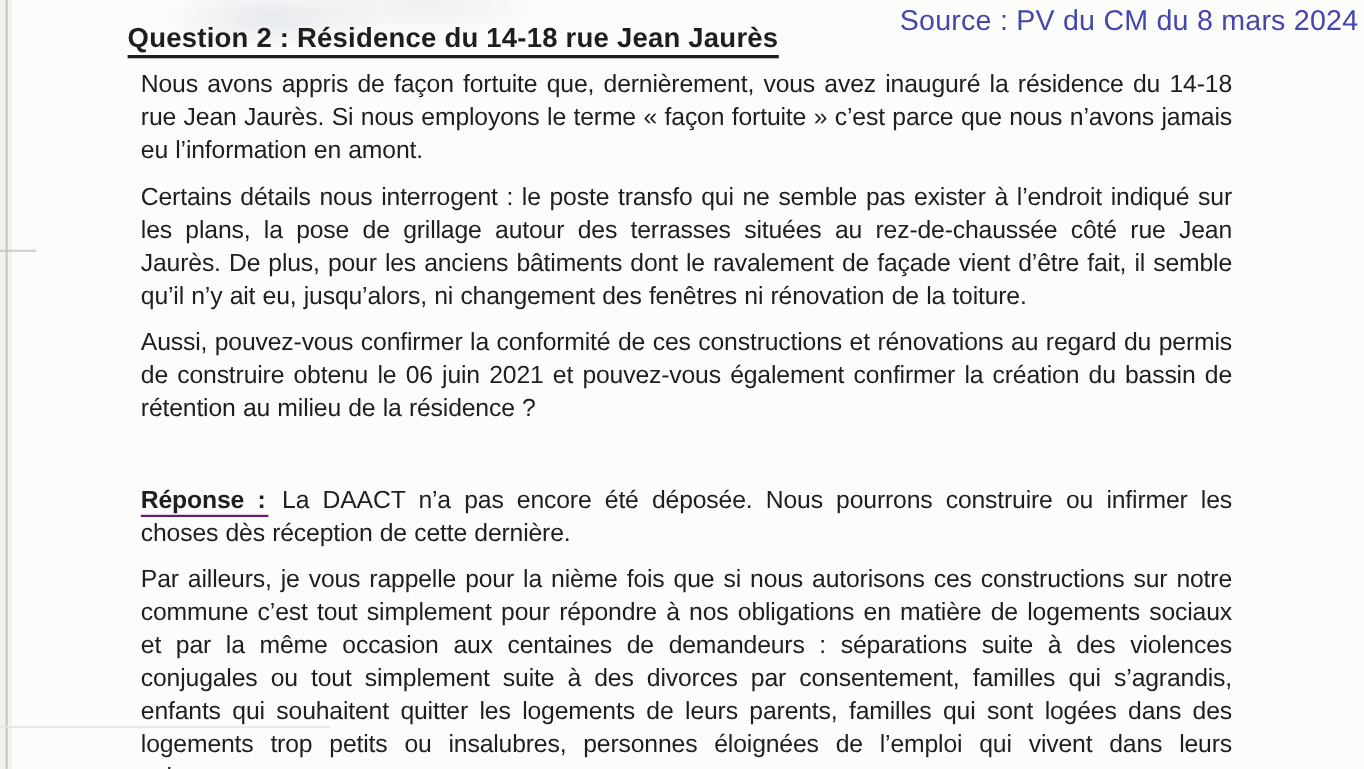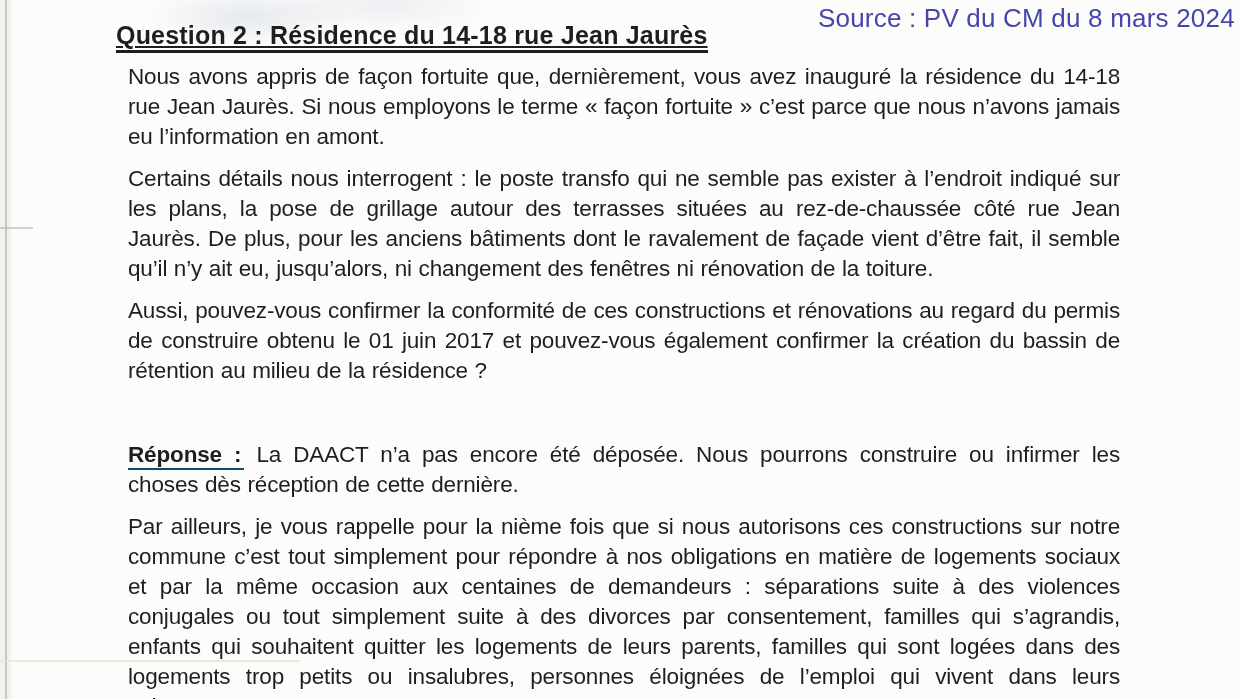--- a/index.html
+++ b/index.html
@@ -56,38 +56,37 @@
   
   .content {
     position: absolute; left: 116px; top: 20px;
     width: 1016px;
   }
   .heading {
     margin: 0 0 6px 0;
     font-size: 25px; line-height: 30px;
     font-weight: bold;
     letter-spacing: .2px;
-    text-decoration: underline;
   }
   .heading .underlined {
     border-bottom: 3px solid #1e1e1e;
     padding-bottom: 1px;
   }
   .content p {
     margin: 12px;
     font-size: 22.5px;
     line-height: 30px;
     text-align: justify;
     letter-spacing: -0.15px;
     word-spacing: .5px;
   }
   .blank-line { height: 30px; }
   .response-label {
     font-weight: bold;
-    border-bottom: 2px solid #0c4a6e;
+    border-bottom: 2px solid #701a75;
     padding-right: 3px;
     padding-bottom: 1px;
   }
 </style>
 </head>
 <body>
 
 <div>
 
   <div class="scan-edge-strip"></div>
@@ -99,21 +98,21 @@
   <div class="source-note">Source : PV du CM du 8 mars 2024</div>
 
   <div class="content">
 
     <h1 class="heading"><span class="underlined">Question 2 : Résidence du 14-18 rue Jean Jaurès</span></h1>
 
     <p>Nous avons appris de façon fortuite que, dernièrement, vous avez inauguré la résidence du 14-18 rue Jean Jaurès. Si nous employons le terme « façon fortuite » c’est parce que nous n’avons jamais eu l’information en amont.</p>
 
     <p>Certains détails nous interrogent : le poste transfo qui ne semble pas exister à l’endroit indiqué sur les plans, la pose de grillage autour des terrasses situées au rez-de-chaussée côté rue Jean Jaurès. De plus, pour les anciens bâtiments dont le ravalement de façade vient d’être fait, il semble qu’il n’y ait eu, jusqu’alors, ni changement des fenêtres ni rénovation de la toiture.</p>
 
-    <p>Aussi, pouvez-vous confirmer la conformité de ces constructions et rénovations au regard du permis de construire obtenu le 01 juin 2017 et pouvez-vous également confirmer la création du bassin de rétention au milieu de la résidence ?</p>
+    <p>Aussi, pouvez-vous confirmer la conformité de ces constructions et rénovations au regard du permis de construire obtenu le 06 juin 2021 et pouvez-vous également confirmer la création du bassin de rétention au milieu de la résidence ?</p>
 
     <div class="blank-line"></div>
 
     <div>
       <p><strong class="response-label">Réponse :</strong> <span>La DAACT n’a pas encore été déposée. Nous pourrons construire ou infirmer les choses dès réception de cette dernière.</span></p>
 
       <p>Par ailleurs, je vous rappelle pour la nième fois que si nous autorisons ces constructions sur notre commune c’est tout simplement pour répondre à nos obligations en matière de logements sociaux et par la même occasion aux centaines de demandeurs : séparations suite à des violences conjugales ou tout simplement suite à des divorces par consentement, familles qui s’agrandis, enfants qui souhaitent quitter les logements de leurs parents, familles qui sont logées dans des logements trop petits ou insalubres, personnes éloignées de l’emploi qui vivent dans leurs voitures….</p>
     </div>
 
   </div>

